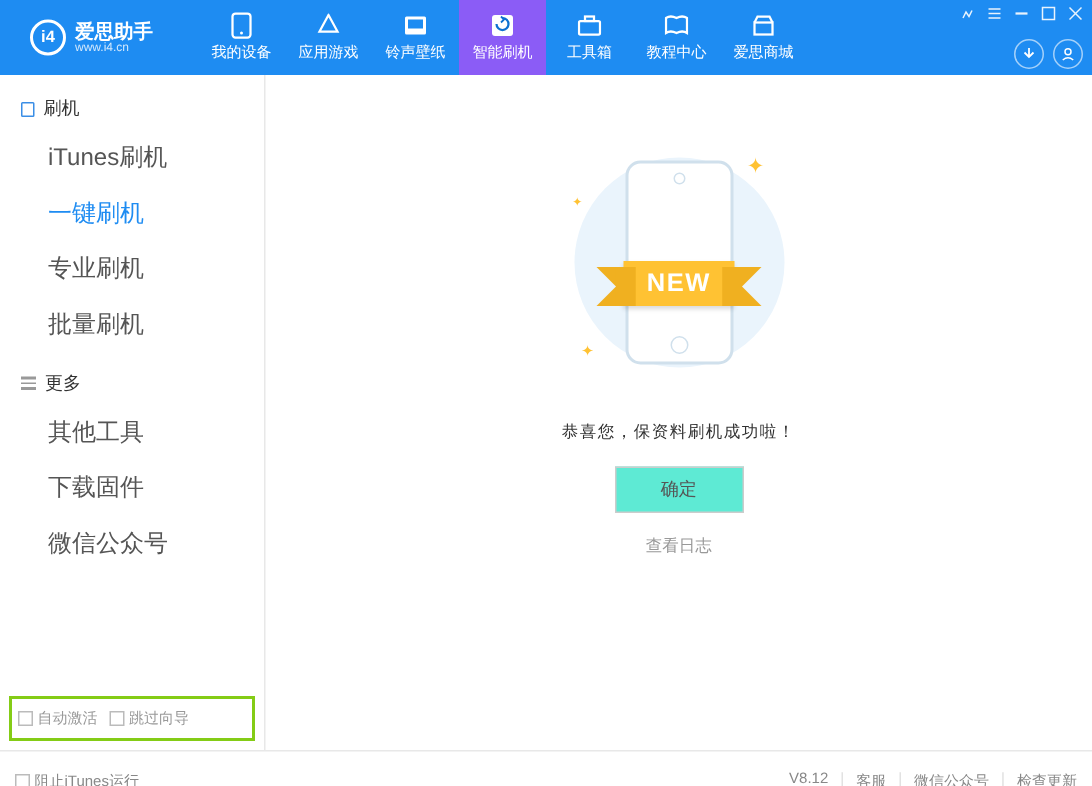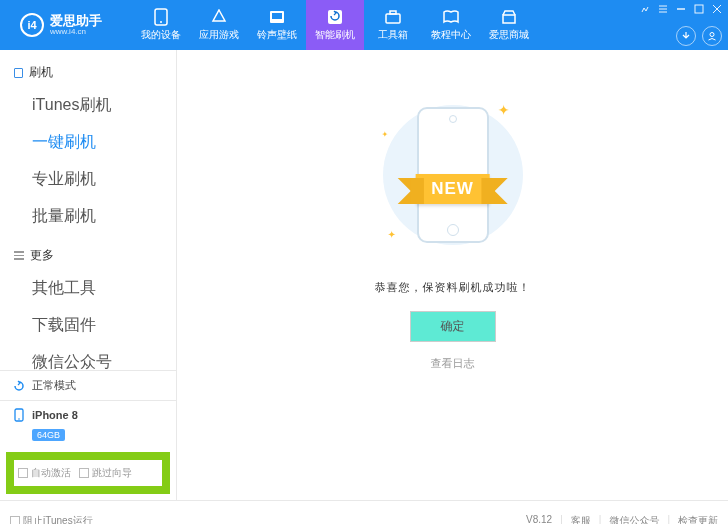--- a/index.html
+++ b/index.html
@@ -31,21 +31,21 @@
 .sb-section .ham { width: 10px; display: flex; flex-direction: column; gap: 2px; }
 .sb-section .ham span { height: 1.5px; background: #999; }
 .sb-item { padding: 8px 14px 8px 32px; font-size: 16px; color: #555; cursor: pointer; }
 .sb-item.active { color: #1e8cf2; }
 
 .sb-status { border-top: 1px solid #e8e8e8; }
 .status-row { display: flex; align-items: center; gap: 6px; padding: 7px 12px; font-size: 11px; color: #444; }
 .status-icon { width: 14px; height: 14px; display: flex; align-items: center; justify-content: center; }
 .badge { background: #4da6ff; color: #fff; font-size: 9px; padding: 1px 5px; border-radius: 2px; margin-left: 2px; }
 
-.sb-checks { border: 8px solid #84cc16; margin: 4px 6px 6px 6px; padding: 6px 4px; display: flex; gap: 8px; }
+.sb-checks { border: 2px solid #84cc16; margin: 4px 6px 6px 6px; padding: 6px 4px; display: flex; gap: 8px; }
 .chk { display: flex; align-items: center; gap: 3px; font-size: 10px; color: #999; }
 .chk .box { width: 10px; height: 10px; border: 1px solid #bbb; }
 
 .main { flex: 1; display: flex; flex-direction: column; align-items: center; justify-content: flex-start; padding-top: 40px; position: relative; }
 .phone-graphic { width: 150px; height: 170px; position: relative; }
 .phone-circle { position: absolute; left: 50%; top: 50%; transform: translate(-50%, -50%); width: 140px; height: 140px; border-radius: 50%; background: #eaf4fc; }
 .phone { position: absolute; left: 50%; top: 50%; transform: translate(-50%, -50%); width: 72px; height: 136px; background: #fff; border: 2px solid #d0e0ec; border-radius: 10px; }
 .phone::before { content: ""; position: absolute; left: 50%; top: 6px; transform: translateX(-50%); width: 6px; height: 6px; border: 1.5px solid #d0e0ec; border-radius: 50%; }
 .phone::after { content: ""; position: absolute; left: 50%; bottom: 5px; transform: translateX(-50%); width: 10px; height: 10px; border: 1.5px solid #d0e0ec; border-radius: 50%; }
 .ribbon { position: absolute; left: 50%; top: 58%; transform: translate(-50%, -50%); }
@@ -201,43 +201,20 @@
         <span class="ham">
             <span></span>
             <span></span>
             <span></span>
           </span>
         <span>更多</span>
       </div>
       <div class="sb-item">其他工具</div>
       <div class="sb-item">下载固件</div>
       <div class="sb-item">微信公众号</div>
-    </div>
-    <div class="sb-status">
-      <div class="status-row">
-        <span class="status-icon">
-            <svg width="12" height="12" viewBox="0 0 12 12">
-              <path d="M6 2 A4 4 0 1 1 2 6" fill="none" stroke="#1e8cf2" stroke-width="1.5"></path>
-              <path d="M5 1 L7 3 L5 5" fill="none" stroke="#1e8cf2" stroke-width="1.2"></path>
-            </svg>
-          </span>
-        <span>正常模式</span>
-      </div>
-      <div class="status-row" style="border-top:1px solid #e8e8e8;">
-        <span class="status-icon">
-            <svg width="10" height="14" viewBox="0 0 10 14">
-              <rect x="1" y="1" width="8" height="12" rx="1.5" fill="none" stroke="#1e8cf2" stroke-width="1.3"></rect>
-              <circle cx="5" cy="11" r="0.8" fill="#1e8cf2"></circle>
-            </svg>
-          </span>
-        <span style="font-weight:bold;">iPhone 8</span>
-      </div>
-      <div class="status-row" style="padding-top:0;padding-left:30px;">
-        <span class="badge">64GB</span>
-      </div>
     </div>
     <div class="sb-checks">
       <label class="chk">
           <span class="box"></span>
           <span>自动激活</span>
         </label>
       <label class="chk">
           <span class="box"></span>
           <span>跳过向导</span>
         </label>

